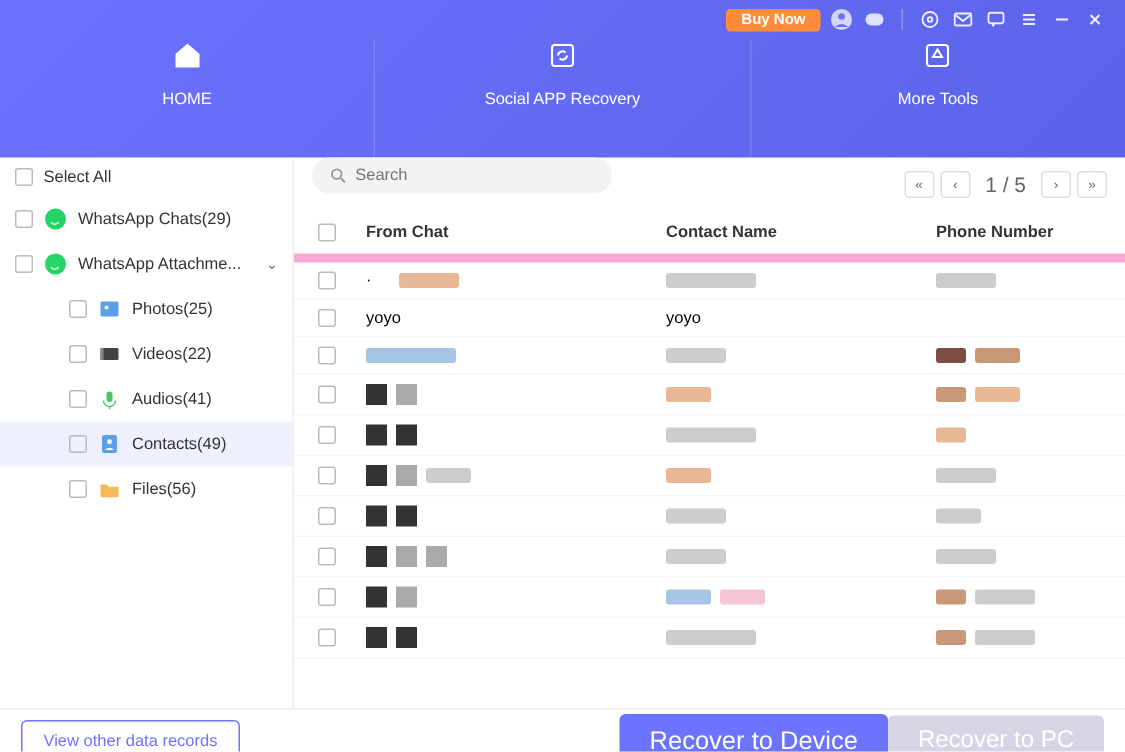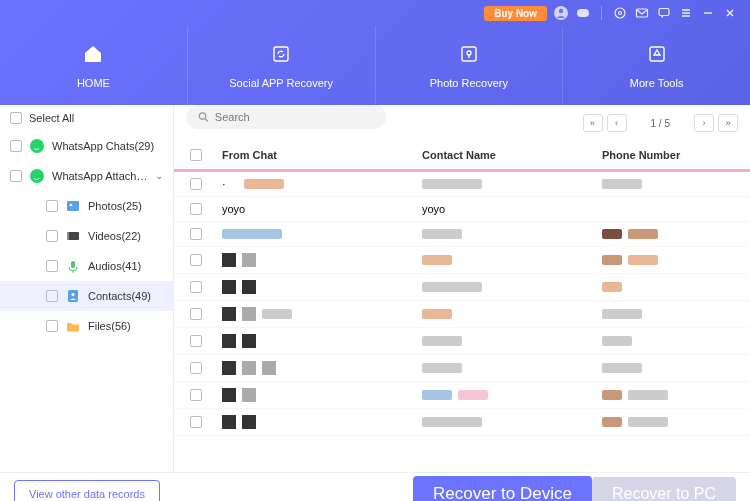--- a/index.html
+++ b/index.html
@@ -3,41 +3,41 @@
 <meta charset="utf-8">
 <style>
 *{margin:0;padding:0;box-sizing:border-box;font-family:-apple-system,BlinkMacSystemFont,"Segoe UI",Arial,sans-serif}
 body{width:750px;height:501px;overflow:hidden;background:#fff;font-size:11px}
 .header{background:linear-gradient(135deg,#6B73FF 0%,#5B63E8 100%);height:105px;display:flex;flex-direction:column}
 .titlebar{height:26px;display:flex;justify-content:flex-end;align-items:center;padding:0 12px;gap:6px}
 .buy-now{background:#FF8C3A;color:#fff;padding:2px 10px;border-radius:3px;font-size:10px;font-weight:600}
 .tb-icon{width:16px;height:16px;display:flex;align-items:center;justify-content:center;color:#fff;cursor:pointer;opacity:.9}
 .tb-sep{width:1px;height:14px;background:rgba(255,255,255,.3);margin:0 4px}
 .tabs{flex:1;display:flex}
-.tab{flex:1;display:flex;flex-direction:column;align-items:center;justify-content:center;color:#fff;gap:12px;cursor:pointer;border-right:1px solid rgba(255,255,255,.15)}
+.tab{flex:1;display:flex;flex-direction:column;align-items:center;color:#fff;gap:12px;cursor:pointer;border-right:1px solid rgba(255,255,255,.15)}
 .tab:last-child{border-right:none}
 .tab-icon{width:22px;height:22px;display:flex;align-items:center;justify-content:center}
 .tab-label{font-size:11px}
 .main{display:flex;height:calc(100% - 92px - 42px)}
-.sidebar{width:174px;border-right:1px solid #eee;display:flex;flex-direction:column}
+.sidebar{width:196px;border-right:1px solid #eee;display:flex;flex-direction:column}
 .sb-row{display:flex;align-items:center;padding:7px 10px;gap:7px;cursor:pointer}
 .sb-row.sub{padding-left:46px}
 .sb-row.selected{background:#EEF0FF}
 .cb{width:12px;height:12px;border:1px solid #bbb;border-radius:2px;flex-shrink:0;cursor:pointer}
 .sb-icon{width:16px;height:16px;display:flex;align-items:center;justify-content:center;flex-shrink:0}
 .sb-lbl{font-size:11px;color:#333;white-space:nowrap;overflow:hidden;text-overflow:ellipsis}
 .chev{margin-left:auto;color:#666;font-size:9px}
 .content{flex:1;display:flex;flex-direction:column}
 .toolbar{height:36px;display:flex;padding:0 12px;gap:10px}
 .search{flex:0 0 200px;background:#f3f3f3;border-radius:14px;height:24px;display:flex;align-items:center;padding:0 12px;gap:6px;color:#999}
 .search input{border:none;background:transparent;outline:none;font-size:11px;color:#666;width:100%}
 .pager{margin-left:auto;display:flex;align-items:center;gap:4px}
 .pg-btn{width:20px;height:18px;border:1px solid #ddd;border-radius:3px;display:flex;align-items:center;justify-content:center;font-size:9px;color:#666;cursor:pointer;background:#fff}
-.pg-txt{font-size:10px;color:#666;margin:0 20px}
-.thead{display:flex;padding:8px 16px;border-bottom:3px solid #f9a8d4;font-size:11px;font-weight:600;color:#333}
+.pg-txt{font-size:14px;color:#666;margin:0 6px}
+.thead{display:flex;padding:8px 16px;border-bottom:6px solid #f9a8d4;font-size:11px;font-weight:600;color:#333}
 .thead .cb{margin-right:20px}
 .col1{flex:0 0 200px}
 .col2{flex:0 0 180px}
 .col3{flex:1}
 .rows{flex:1;overflow:auto}
 .row{display:flex;align-items:center;padding:6px 16px;border-bottom:1px solid #f5f5f5}
 .row .cb{margin-right:20px;flex-shrink:0}
 .cell{display:flex;align-items:center;gap:6px}
 .blur{background:#ddd;height:10px;border-radius:2px}
 .blur.w20{width:20px}.blur.w40{width:40px}.blur.w60{width:60px}.blur.w30{width:30px}
@@ -120,30 +120,20 @@
             <rect x="3" y="3" width="14" height="14" rx="2"></rect>
             <path d="M7 10a3 3 0 0 1 5-2M13 10a3 3 0 0 1-5 2"></path>
           </svg>
         </span>
       <span class="tab-label">Social APP Recovery</span>
     </div>
     <div class="tab">
       <span class="tab-icon">
           <svg width="20" height="20" viewBox="0 0 20 20" fill="none" stroke="#fff" stroke-width="1.4">
             <rect x="3" y="3" width="14" height="14" rx="2"></rect>
-            <circle cx="10" cy="9" r="2"></circle>
-            <path d="M10 11v3"></path>
-          </svg>
-        </span>
-      <span class="tab-label">Photo Recovery</span>
-    </div>
-    <div class="tab">
-      <span class="tab-icon">
-          <svg width="20" height="20" viewBox="0 0 20 20" fill="none" stroke="#fff" stroke-width="1.4">
-            <rect x="3" y="3" width="14" height="14" rx="2"></rect>
             <path d="M10 6l3 5H7z"></path>
           </svg>
         </span>
       <span class="tab-label">More Tools</span>
     </div>
   </div>
 </div>
 
 <div class="main">
   <div class="sidebar">

